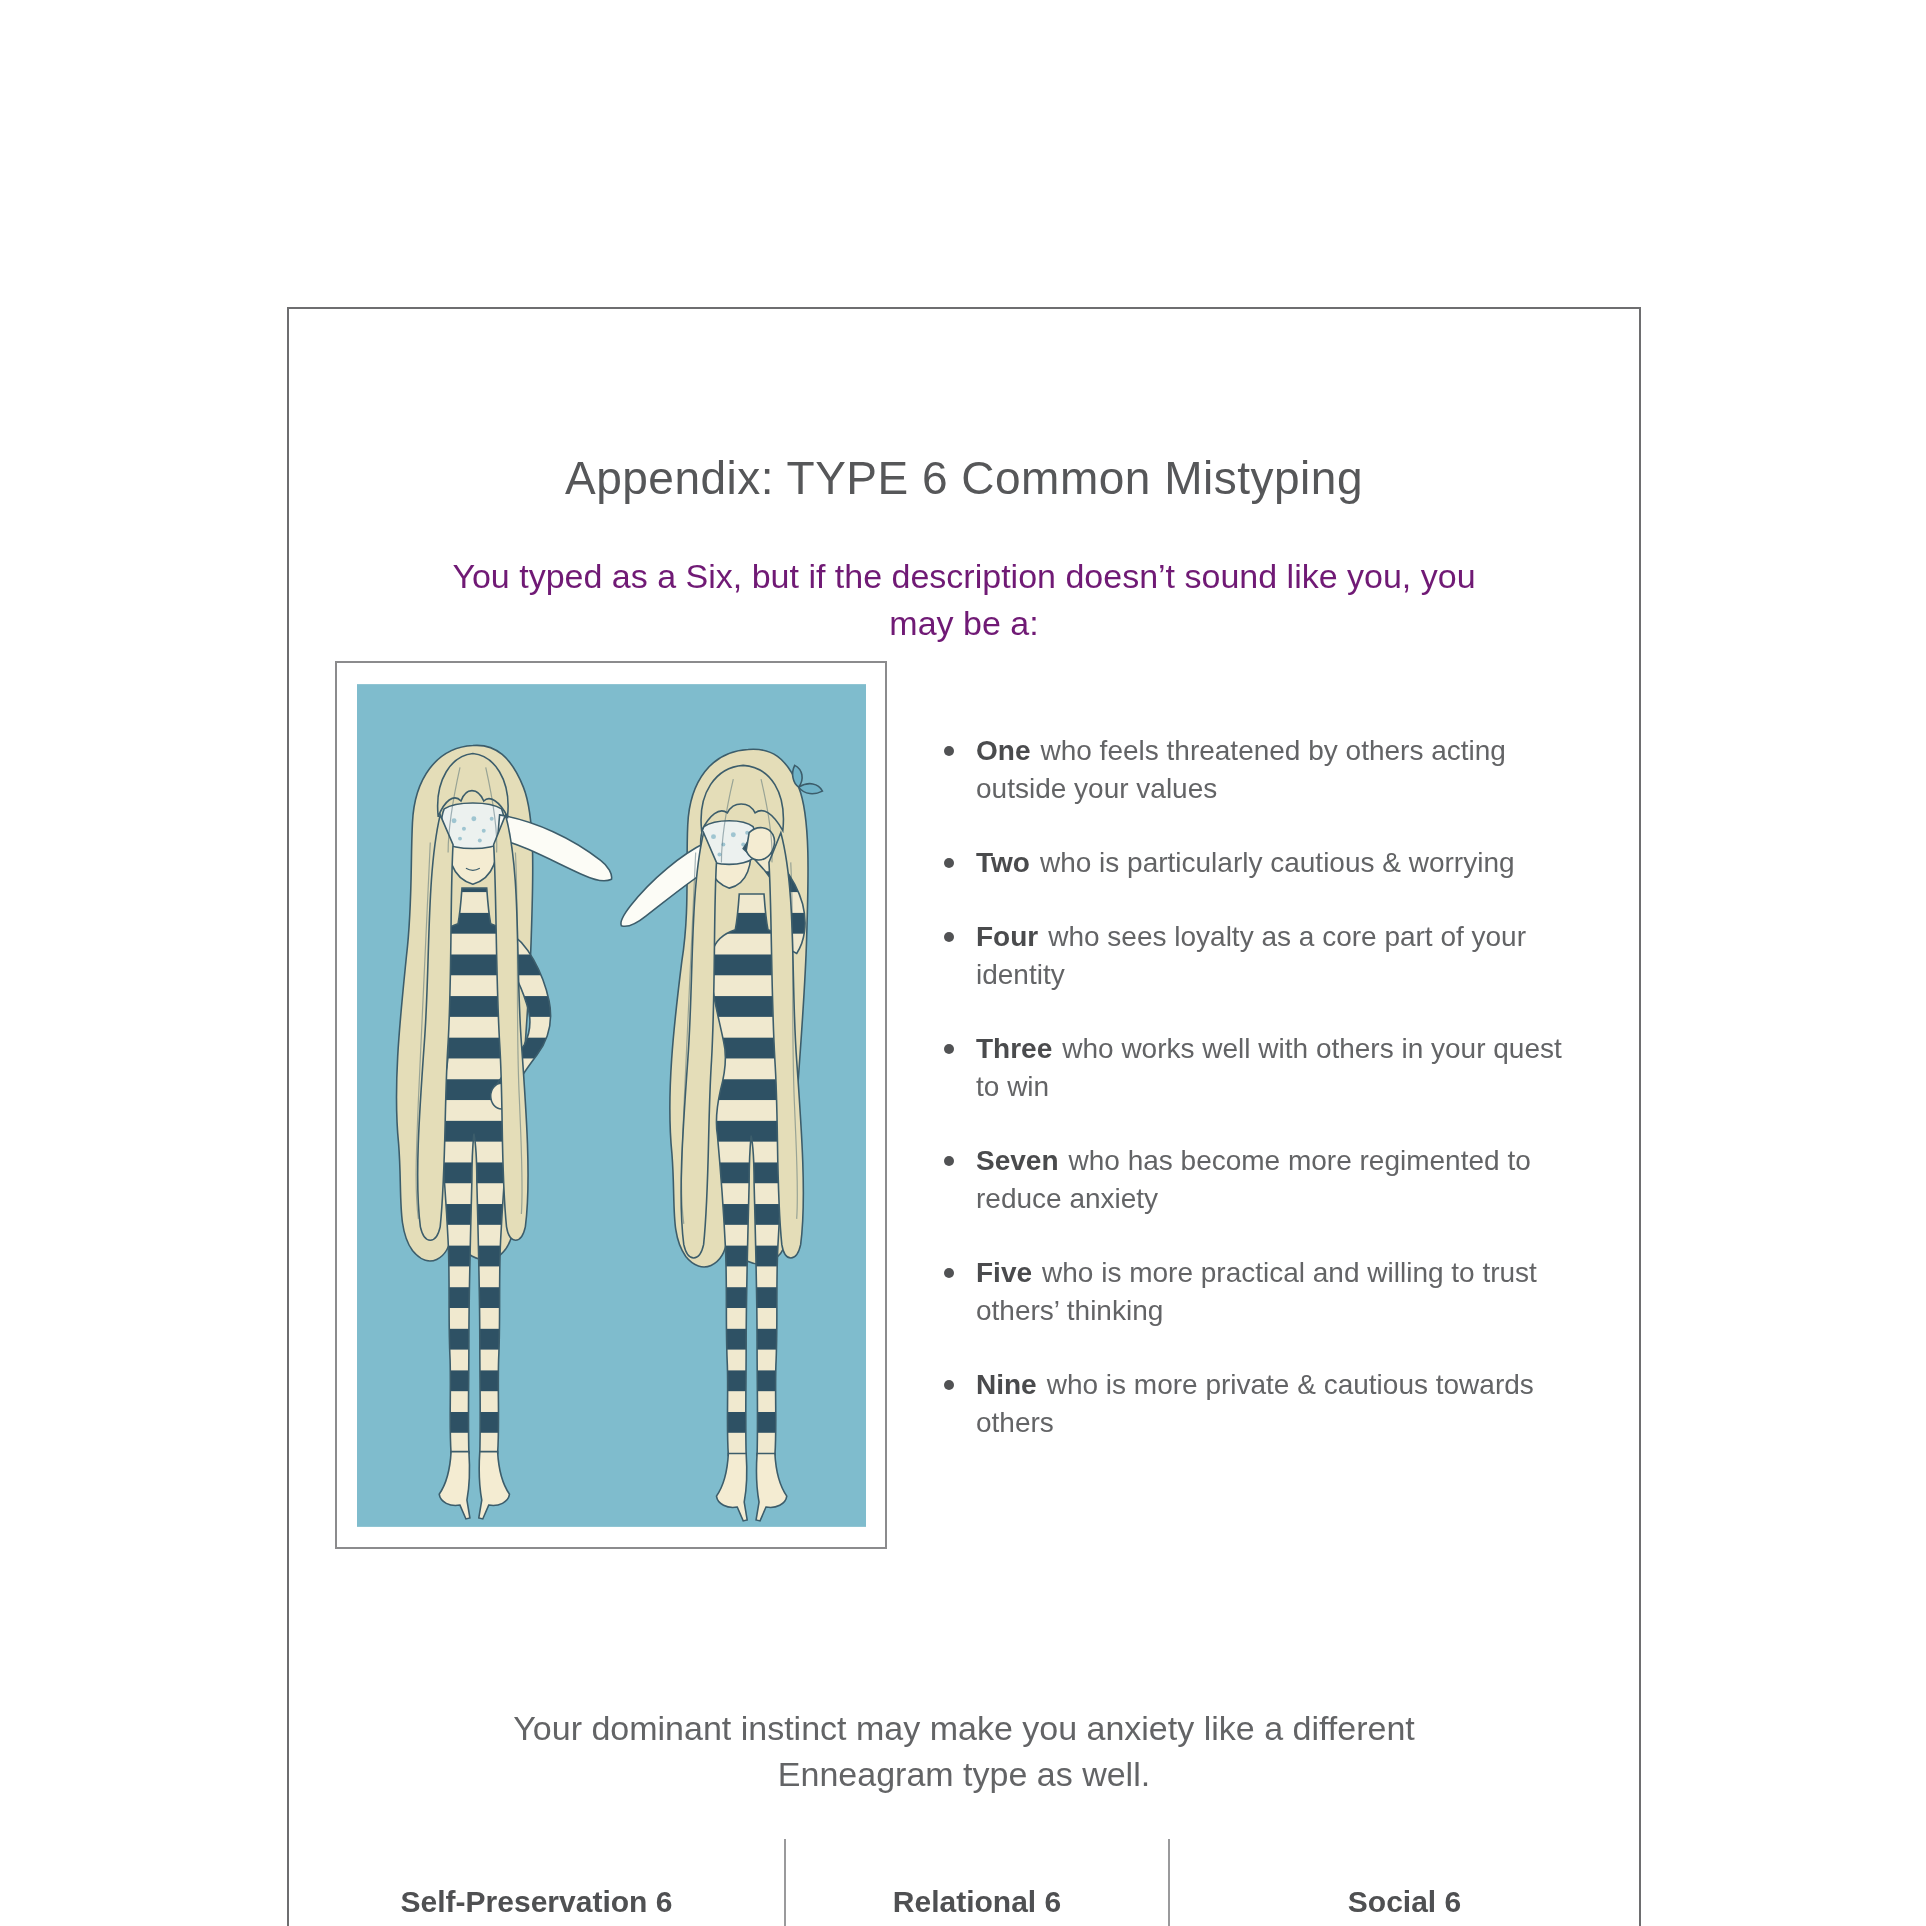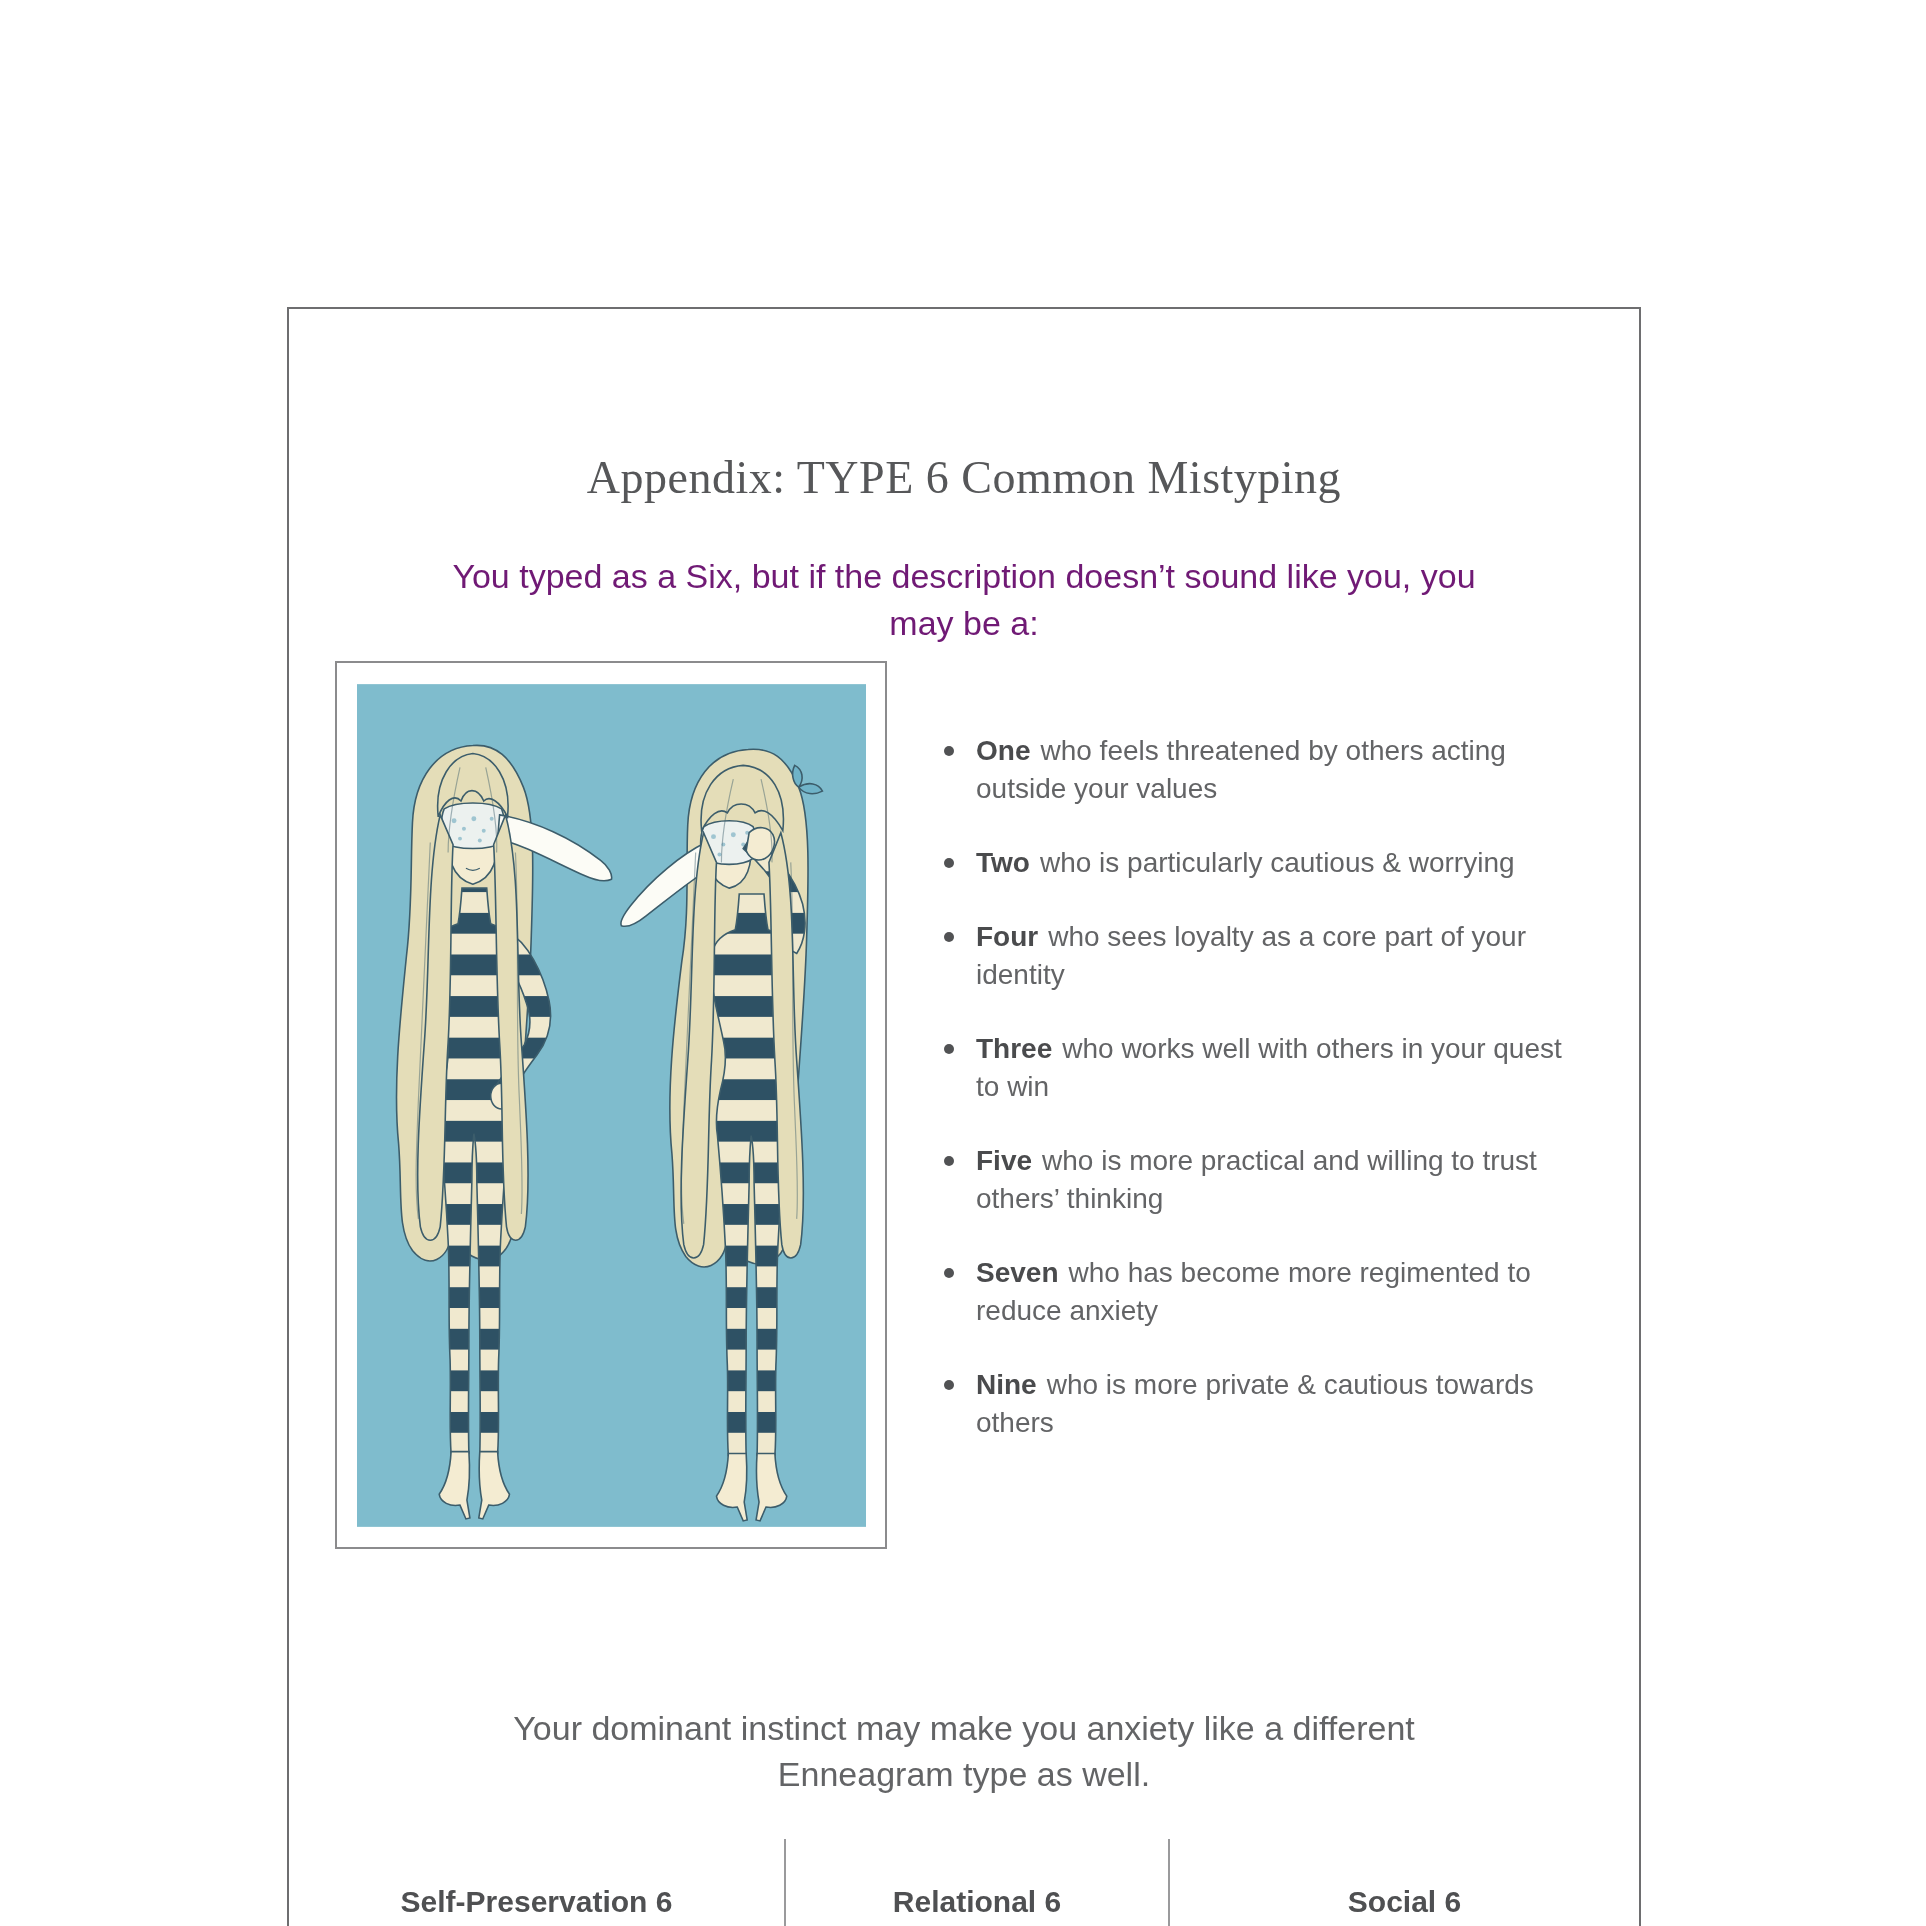--- a/index.html
+++ b/index.html
@@ -15,21 +15,20 @@
     position:absolute;left:287px;top:307px;
     width:1354px;height:1703px;
     border:2px solid #6e6e70;border-bottom:none;
     background:#ffffff;box-sizing:border-box;
   }
   .title{
     position:absolute;top:111px;left:0;width:100%;
     text-align:center;
     font-size:46px;font-weight:400;letter-spacing:0.5px;
     color:#565759;
-    font-family:Liberation Serif, serif;
   }
   .subtitle{
     position:absolute;top:196px;left:0;width:100%;
     text-align:center;
     font-size:34px;line-height:47px;
     color:#701a75;
     margin-top:48px;
   }
   .art{
     position:absolute;left:46px;top:352px;margin:0;
@@ -152,22 +151,22 @@
         </g>
       </g>
     </svg>
   </figure>
 
   <ul class="mistypes">
     <li><span class="lead">One</span><span>who feels threatened by others acting outside your values</span></li>
     <li><span class="lead">Two</span><span>who is particularly cautious &amp; worrying</span></li>
     <li><span class="lead">Four</span><span>who sees loyalty as a core part of your identity</span></li>
     <li><span class="lead">Three</span><span>who works well with others in your quest to win</span></li>
+    <li><span class="lead">Seven</span><span>who has become more regimented to reduce anxiety</span></li>
     <li><span class="lead">Five</span><span>who is more practical and willing to trust others’ thinking</span></li>
-    <li><span class="lead">Seven</span><span>who has become more regimented to reduce anxiety</span></li>
     <li><span class="lead">Nine</span><span>who is more private &amp; cautious towards others</span></li>
   </ul>
 
   <div class="footnote">
     <div>Your dominant instinct may make you anxiety like a different</div>
     <div>Enneagram type as well.</div>
   </div>
 
   <div class="columns">
     <div class="col col-1">Self-Preservation 6</div>

